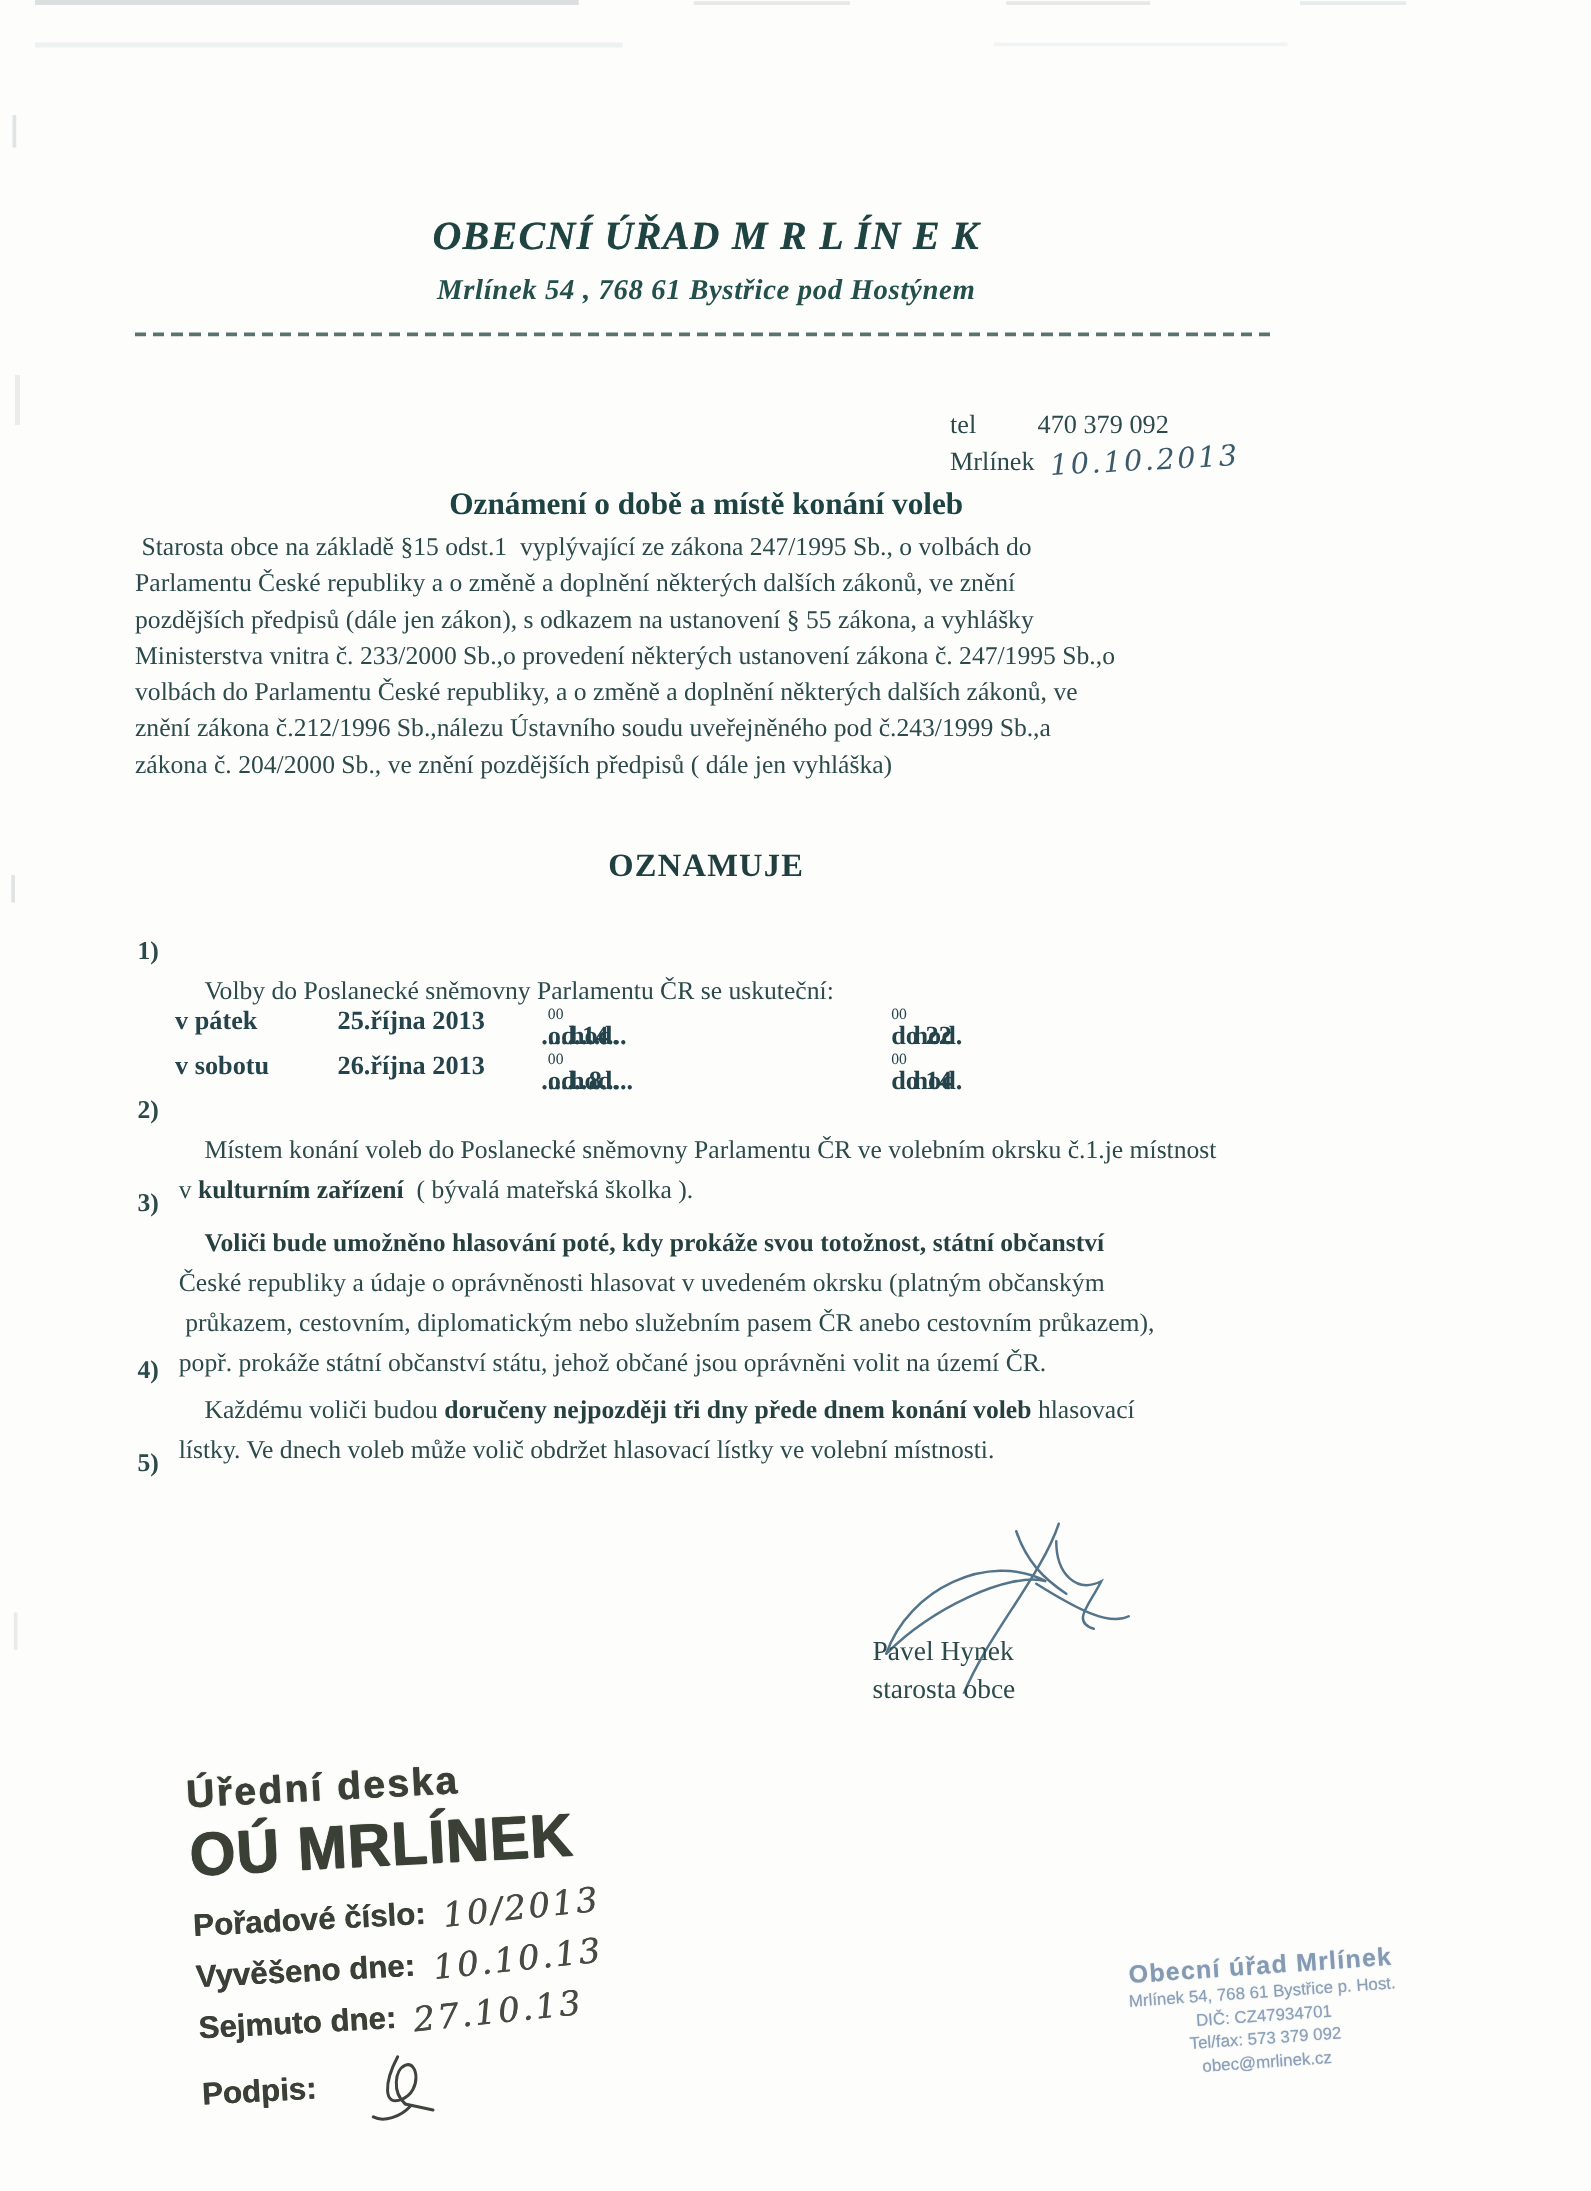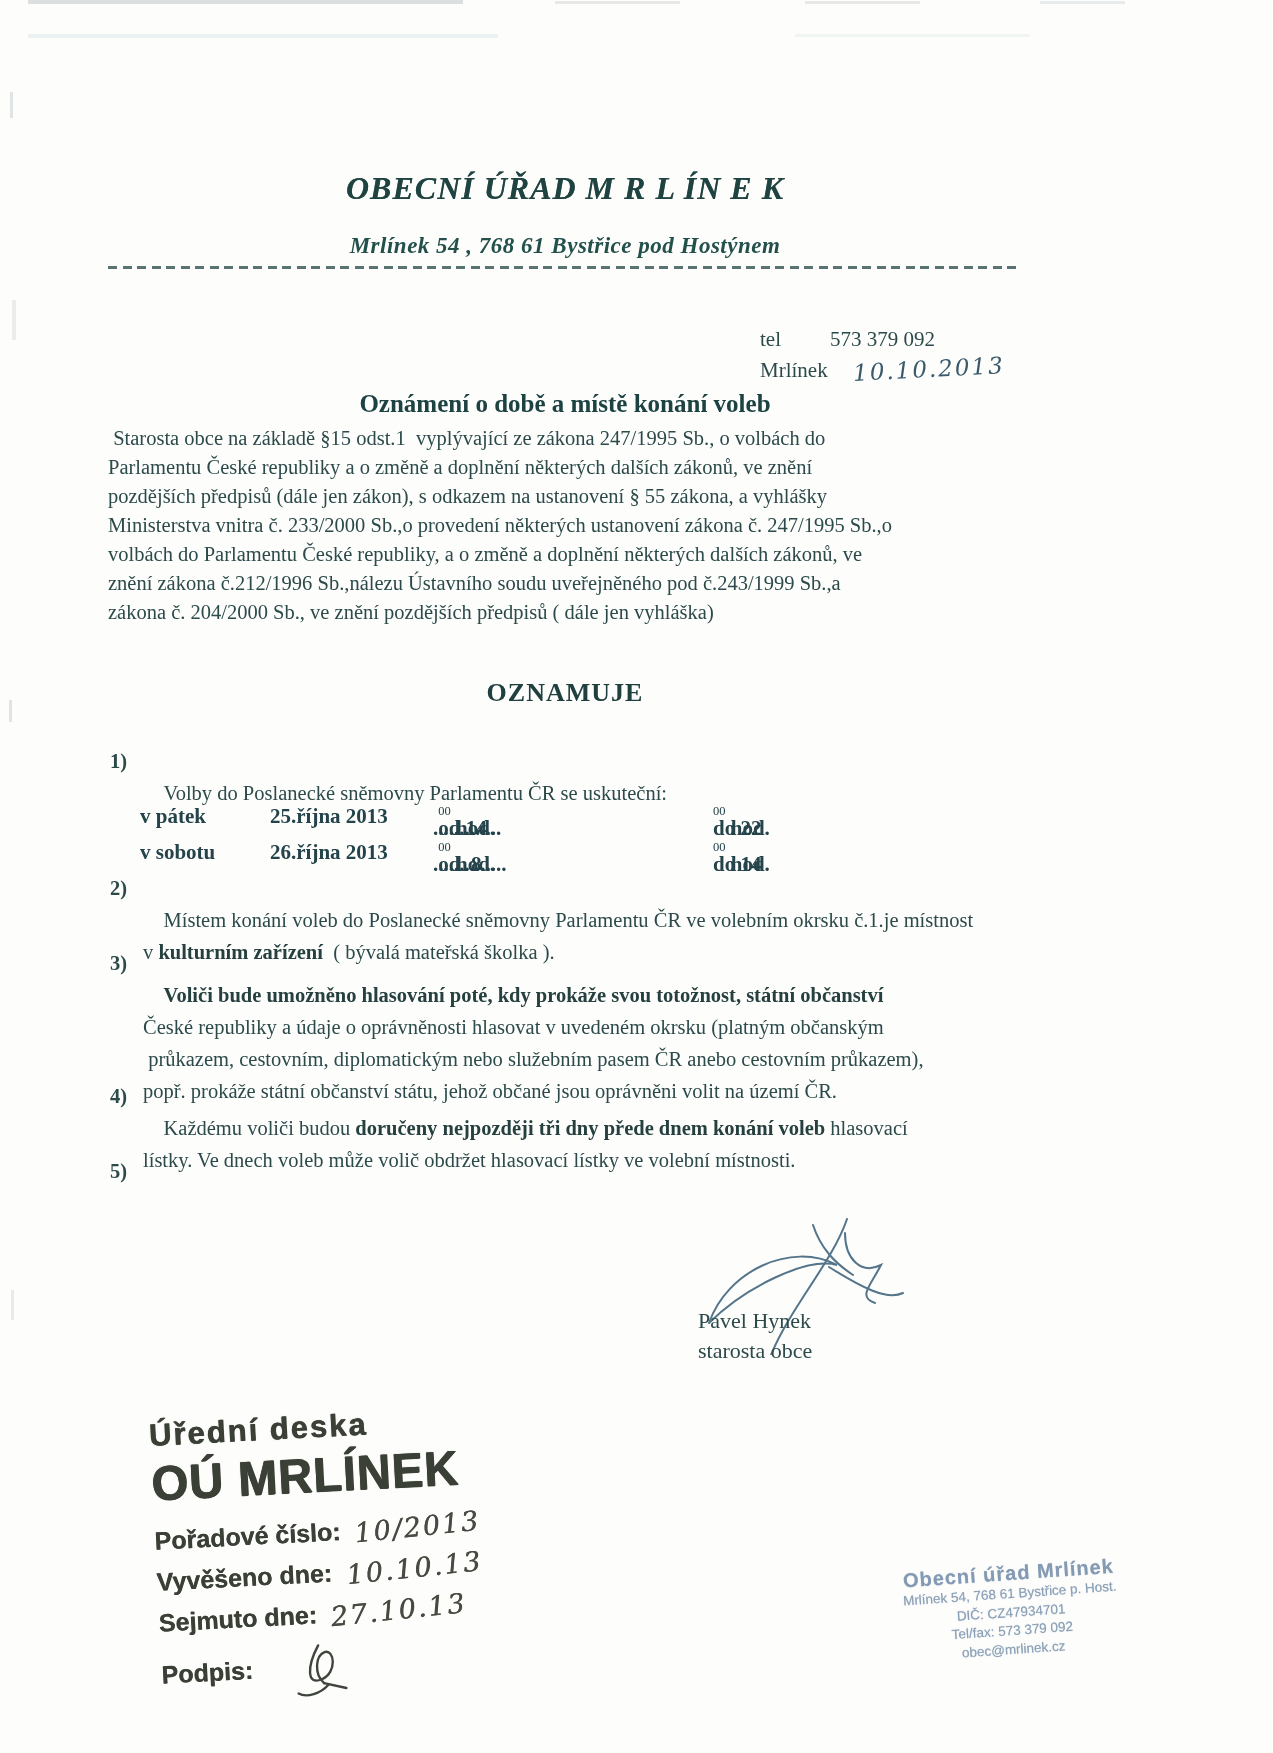--- a/index.html
+++ b/index.html
@@ -16,30 +16,30 @@
   .art{position:absolute;background:#b9c2c2;}
   .art-b{background:#d7e4e4;}
   .edge-mark{position:absolute;background:#9aa4a4;opacity:.28;}
 
   
   .head-wrap{position:absolute;left:110px;top:170px;width:910px;text-align:center;font-style:italic;}
   .office-title{
     font-size:32px;font-weight:bold;color:#1f4340;letter-spacing:1px;margin:0;
     text-shadow:0 0 .6px rgba(31,67,64,.7);
   }
-  .office-address{font-size:23px;font-weight:bold;color:#24504c;margin-top:26px;letter-spacing:.5px;}
+  .office-address{font-size:23px;font-weight:bold;color:#24504c;margin-top:12px;letter-spacing:.5px;}
   .divider{
     position:absolute;left:108px;top:266px;width:912px;height:3px;
     background:repeating-linear-gradient(90deg,#476462 0 9px,transparent 9px 14.5px);
     opacity:.9;
   }
   .contact{position:absolute;left:760px;top:282px;width:270px;font-size:21px;color:#2c4a4a;}
   .contact .row{margin-bottom:4px;}
   .tel-label{display:inline-block;width:70px;margin-top:45px;}
-  .place-label{display:inline-block;margin-right:25px;}
+  .place-label{display:inline-block;margin-right:12px;}
   .handwriting{
     display:inline-block;font-family:"DejaVu Serif",serif;font-style:italic;
     color:#3a5a6c;font-size:23px;letter-spacing:2px;transform:rotate(-3deg);
   }
 
   
   .notice-title{position:absolute;left:110px;top:390px;width:910px;text-align:center;
     font-size:25px;font-weight:bold;color:#1d4242;margin:0;}
   .intro{position:absolute;left:108px;top:424px;width:918px;
     font-size:20.5px;line-height:29px;white-space:pre-wrap;color:#2c4a4a;}
@@ -106,21 +106,21 @@
   <div class="edge-mark" style="left:11px;top:1290px;width:3px;height:30px;opacity:.2;"></div>
 
   <div class="head-wrap">
     <h1 class="office-title">OBECNÍ ÚŘAD  M R L ÍN E K</h1>
     <div class="office-address">Mrlínek 54 ,   768 61 Bystřice pod Hostýnem</div>
   </div>
   <div class="divider"></div>
 
   <div class="contact">
     <div class="row">
-      <span class="tel-label">tel</span><span>573 379 092</span>
+      <span class="tel-label">tel</span><span>470 379 092</span>
     </div>
     <div class="row">
       <span class="place-label">Mrlínek</span><span class="handwriting">10.10.2013</span>
     </div>
   </div>
 
   <h2 class="notice-title">Oznámení o době a místě konání voleb</h2>
   <div class="intro"> Starosta obce na základě §15 odst.1  vyplývající ze zákona 247/1995 Sb., o volbách do
 Parlamentu České republiky a o změně a doplnění některých dalších zákonů, ve znění
 pozdějších předpisů (dále jen zákon), s odkazem na ustanovení § 55 zákona, a vyhlášky

